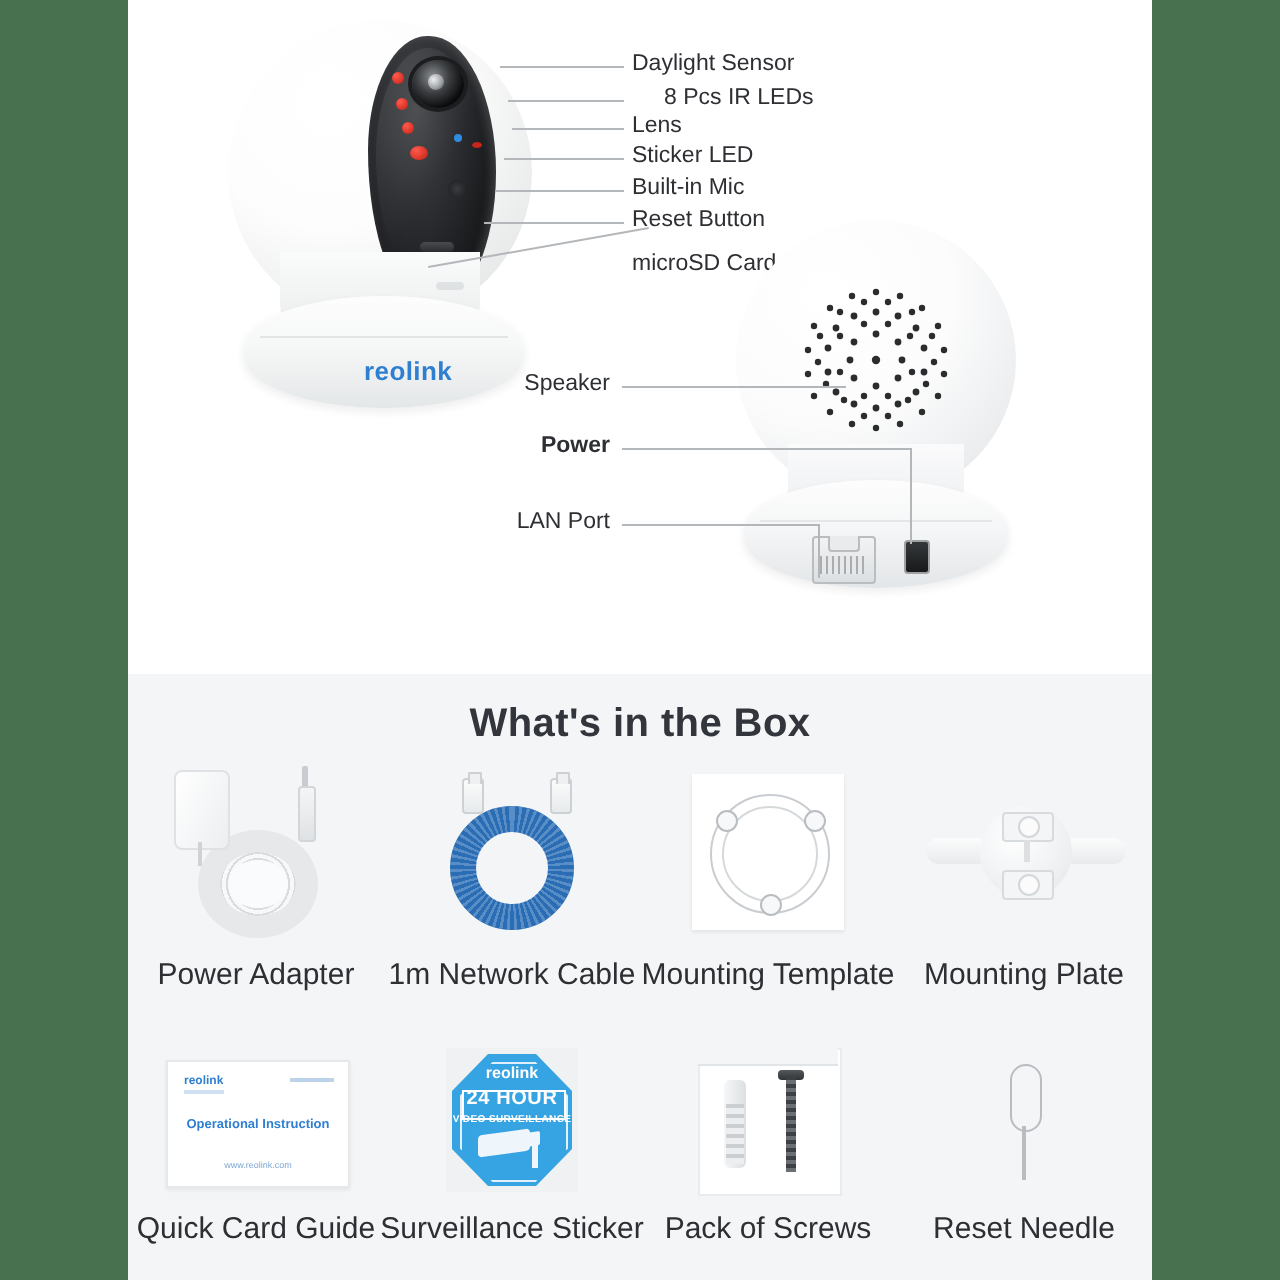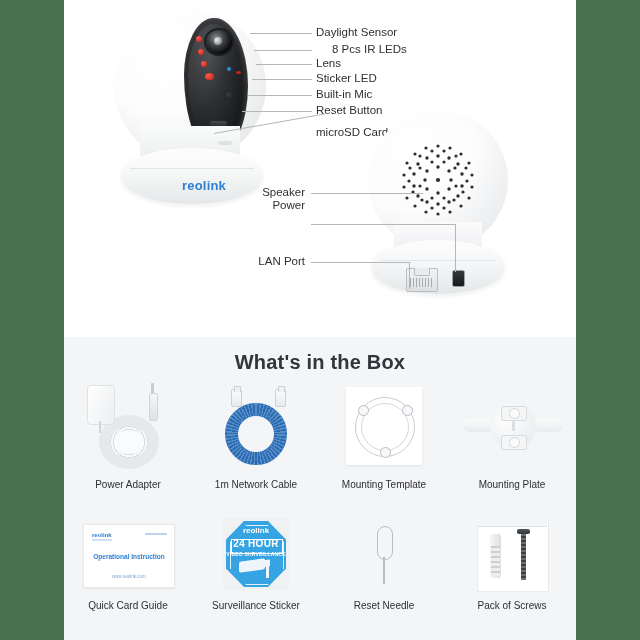--- a/index.html
+++ b/index.html
@@ -105,21 +105,21 @@
     position:absolute;left:0;top:337px;width:512px;height:303px;background:#f4f5f7;
   }
   .boxtitle{
     position:absolute;top:14px;left:0;width:512px;text-align:center;
     font-size:20px;font-weight:700;color:#32353b;letter-spacing:.2px;
   }
   .grid{position:absolute;top:44px;left:0;width:512px;}
   .row{display:flex;width:512px;}
   .cell{width:128px;display:flex;flex-direction:column;align-items:center;}
   .art{width:110px;height:92px;position:relative;}
-  .cap{margin-top:6px;font-size:10px;color:#2d2f33;text-align:center;white-space:nowrap;}
+  .cap{margin-top:6px;font-size:15px;color:#2d2f33;text-align:center;white-space:nowrap;}
   .row2 .art{height:78px;}
   
   .pa-brick{position:absolute;left:14px;top:4px;width:26px;height:38px;border-radius:4px;
       background:linear-gradient(115deg,#ffffff,#eceef0);border:1px solid #dfe2e4;}
   .pa-coil{position:absolute;left:26px;top:34px;width:60px;height:54px;border-radius:50%;
       border:11px solid transparent;
       background:
         repeating-radial-gradient(circle, #d9dcde 0 1px, #f7f8f9 1px 3px) padding-box,
         radial-gradient(circle,#f2f3f4,#e4e7e9) border-box;
       box-sizing:border-box;border:11px solid #e6e8ea;}
@@ -346,21 +346,21 @@
       <div class="cr-power"></div>
     </div>
 
     <div class="lead" style="left:247px;top:193px;width:112px;"></div>
     <div class="lead" style="left:247px;top:224px;width:144px;"></div>
     <div class="lead" style="left:391px;top:224px;width:1px;height:48px;"></div>
     <div class="lead" style="left:247px;top:262px;width:98px;"></div>
     <div class="lead" style="left:345px;top:262px;width:1px;height:27px;"></div>
 
     <div class="lbl lbl-r" style="left:177px;top:186px;width:64px;">Speaker</div>
-    <div class="lbl lbl-r" style="left:177px;top:199px;width:64px;">Power</div>
+    <div class="lbl lbl-r" style="left:177px;top:217px;width:64px;font-weight:bold;">Power</div>
     <div class="lbl lbl-r" style="left:177px;top:255px;width:64px;">LAN Port</div>
   </div>
 
   <div class="boxsec">
     <div class="boxtitle">What's in the Box</div>
 
     <div class="grid">
 
       <div class="row row1">
 
@@ -440,32 +440,32 @@
               <div class="st-vs">VIDEO SURVEILLANCE</div>
               <div class="st-cam"></div>
               <div class="st-pole"></div>
             </div>
           </div>
           <div class="cap">Surveillance Sticker</div>
         </div>
 
         <div class="cell">
           <div class="art">
-            <div class="rn-loop"></div>
-            <div class="rn-stem"></div>
-          </div>
-          <div class="cap">Reset Needle</div>
-        </div>
-
-        <div class="cell">
-          <div class="art">
             <div class="sc-bag"></div>
             <div class="sc-seal"></div>
             <div class="sc-anchor"></div>
             <div class="sc-head"></div>
             <div class="sc-screw"></div>
           </div>
           <div class="cap">Pack of Screws</div>
         </div>
+
+        <div class="cell">
+          <div class="art">
+            <div class="rn-loop"></div>
+            <div class="rn-stem"></div>
+          </div>
+          <div class="cap">Reset Needle</div>
+        </div>
       </div>
     </div>
   </div>
 </div>
 
 </body></html>

